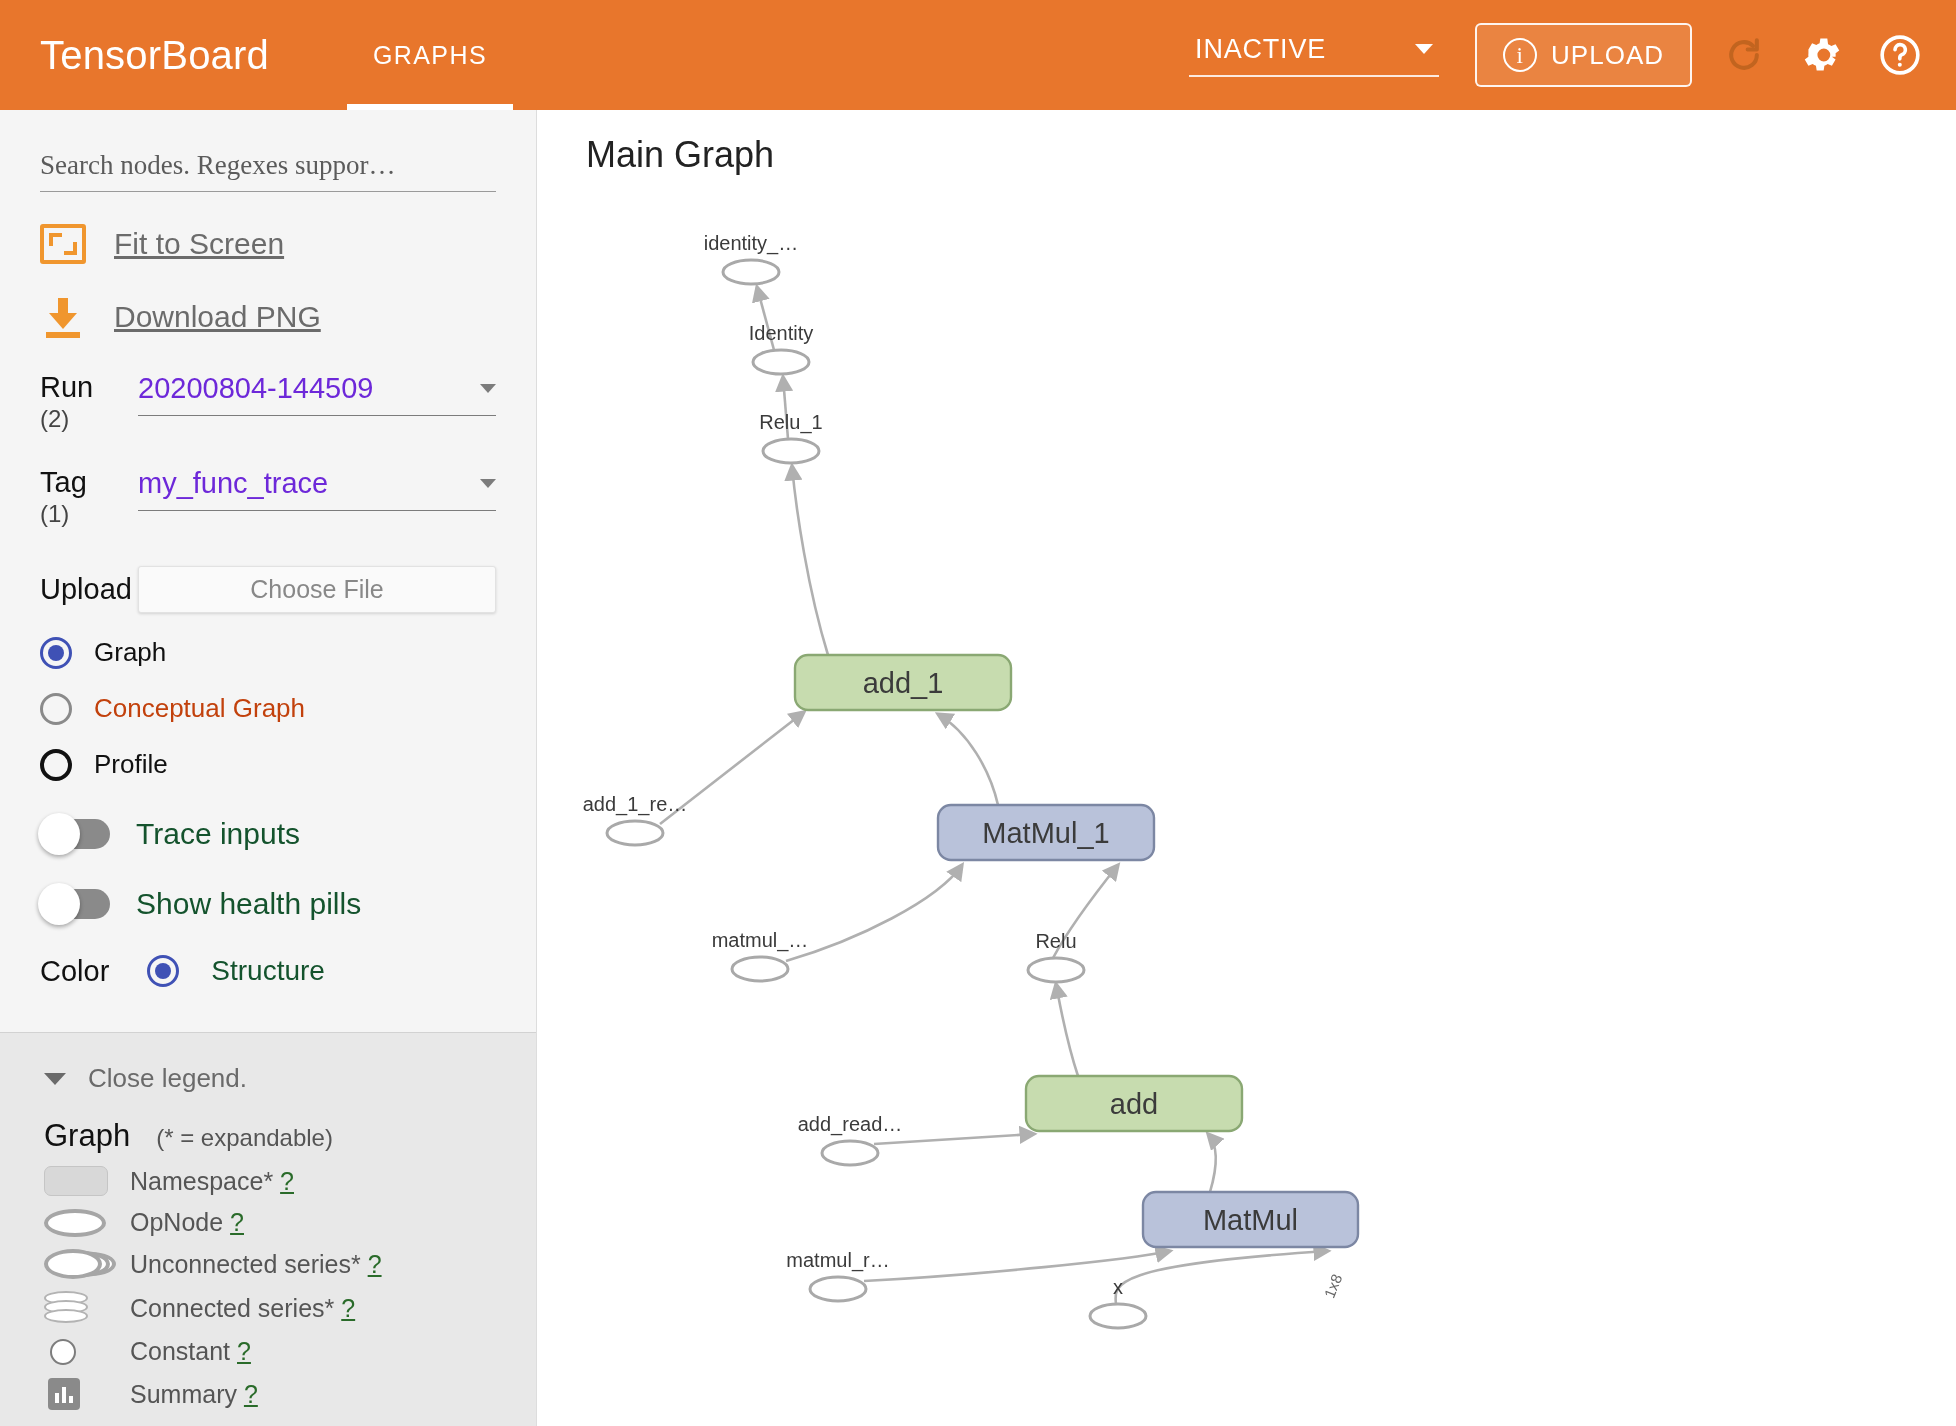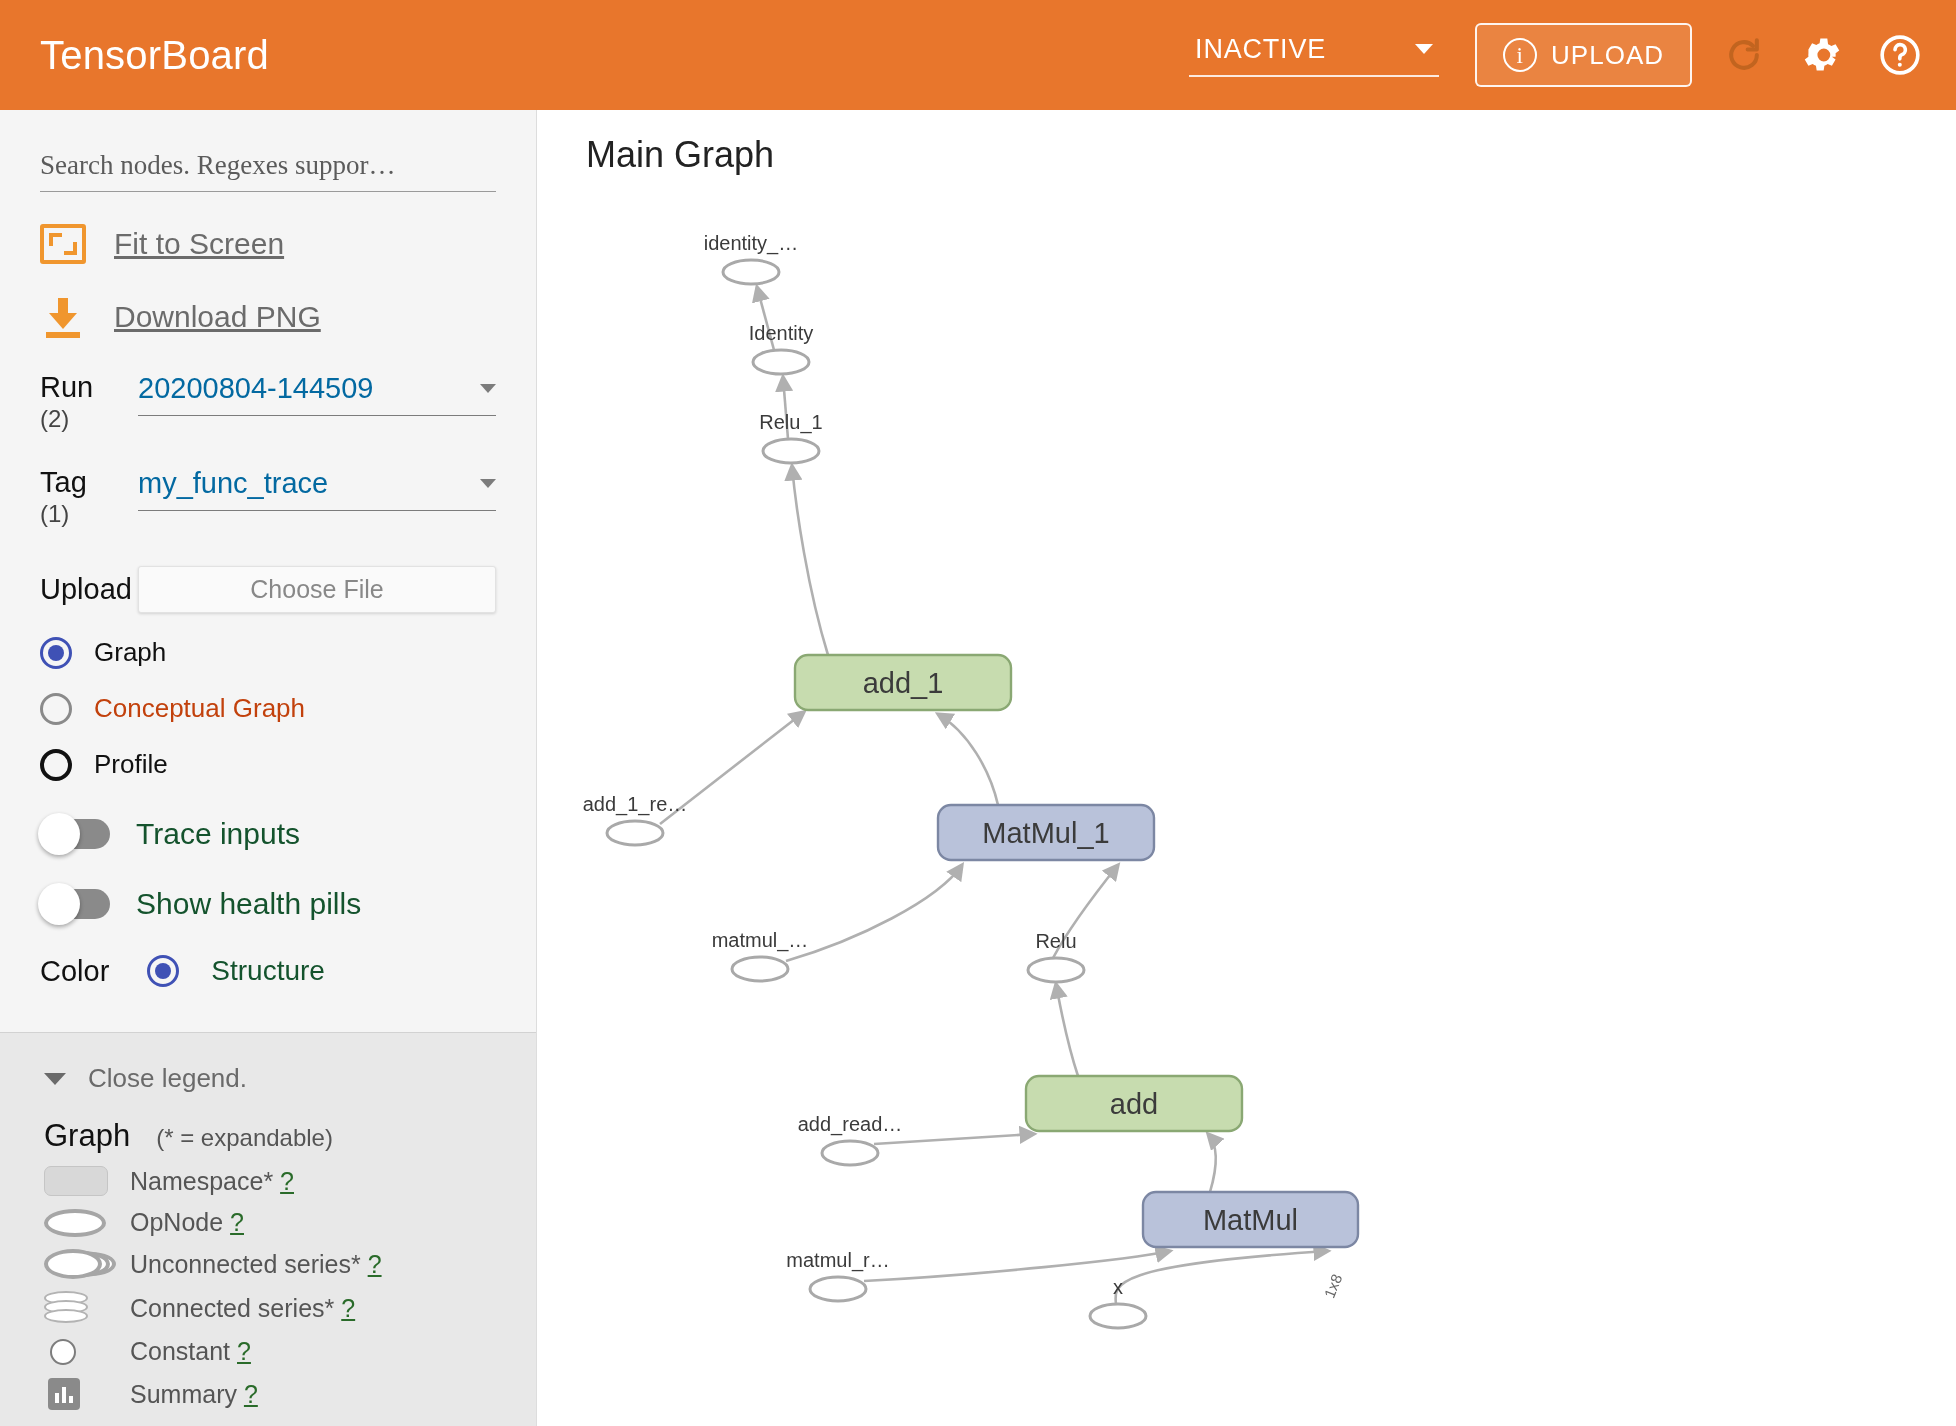--- a/index.html
+++ b/index.html
@@ -106,21 +106,21 @@
   }
   .dl-icon .bar { position:absolute; left:6px; bottom:0; width:34px; height:6px; background:#f0962e;}
 
   .field-row { display: flex; align-items: flex-start; margin-top: 34px; }
   .field-label { font-size: 29px; color: #111; width: 98px; flex: none; line-height: 1.05; }
   .field-count { font-size: 24px; color: #444; }
   .select-underline {
     flex: 1; border-bottom: 1px solid #7c7c7c; display: flex; align-items: center;
     padding-bottom: 10px; cursor: pointer;
   }
-  .select-underline .sel-value { font-size: 29px; color: #0369a1; }
+  .select-underline .sel-value { font-size: 29px; color: #6d28d9; }
   .caret-sm {
     margin-left: auto; width: 0; height: 0;
     border-left: 8px solid transparent; border-right: 8px solid transparent;
     border-top: 9px solid #7c7c7c;
   }
 
   .upload-row { display: flex; align-items: center; margin-top: 38px; }
   .upload-row .field-label { width: 98px; }
   .choose-file {
     flex: 1; background: #fafafa; border: 1px solid #e2e2e2; border-radius: 3px;
@@ -205,20 +205,25 @@
   .gnode-label { font-family: "Liberation Sans", sans-serif; fill: #3b3b3b; }
 </style>
 </head>
 <body>
 
 <div id="app">
 
   <div class="header">
     <div class="brand">TensorBoard</div>
 
+    <div class="tabs">
+      <div class="tab active">
+        <span>GRAPHS</span>
+      </div>
+    </div>
 
     <div class="header-right">
       <div class="run-select">
         <span class="rs-label">INACTIVE</span>
         <span class="caret-down"></span>
       </div>
 
       <div class="upload-btn">
         <span class="icon-circle-i">i</span>
         <span>UPLOAD</span>

